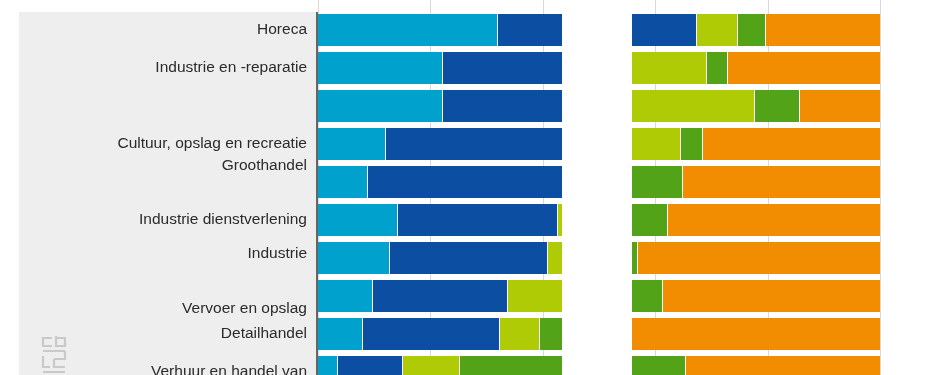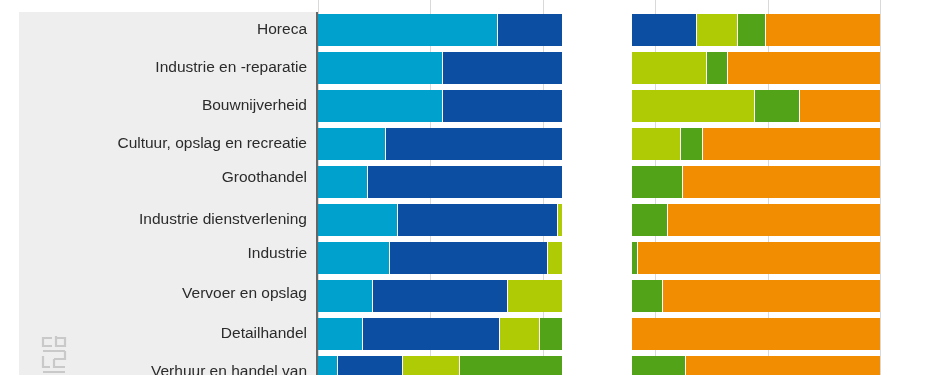--- a/index.html
+++ b/index.html
@@ -205,26 +205,25 @@
       </div>
   </div>
 
   <div id="plot-mask-right"></div>
 
   <div id="value-axis"></div>
 
   <div id="category-axis">
       <div class="cat-label" style="top: 20px;">Horeca</div>
       <div class="cat-label" style="top: 58px;">Industrie en -reparatie</div>
-      <div class="cat-label" style="top: 96px;">Bouwnijverheid</div>
       <div class="cat-label" style="top: 134px;">Cultuur, opslag en recreatie</div>
-      <div class="cat-label" style="top: 168px;">Groothandel</div>
+      <div class="cat-label" style="top: 156px;">Groothandel</div>
       <div class="cat-label" style="top: 210px;">Industrie dienstverlening</div>
       <div class="cat-label" style="top: 244px;">Industrie</div>
-      <div class="cat-label" style="top: 284px; padding-left: 16px;">Vervoer en opslag</div>
+      <div class="cat-label" style="top: 299px; padding-left: 16px;">Vervoer en opslag</div>
       <div class="cat-label" style="top: 324px;">Detailhandel</div>
       <div class="cat-label" style="top: 362px;">Verhuur en handel van</div>
     </div>
 
   <svg id="cbs-logo" viewBox="0 0 34 40" aria-hidden="true">
     <g fill="none" stroke="#c9c9c9" stroke-width="2.2">
       <path d="M12 3 H3 V11 H12"></path>
       <path d="M16 1 V11 H25 V3 H16"></path>
       <path d="M3 16 H25"></path>
       <path d="M25 16 V24 H14"></path>

